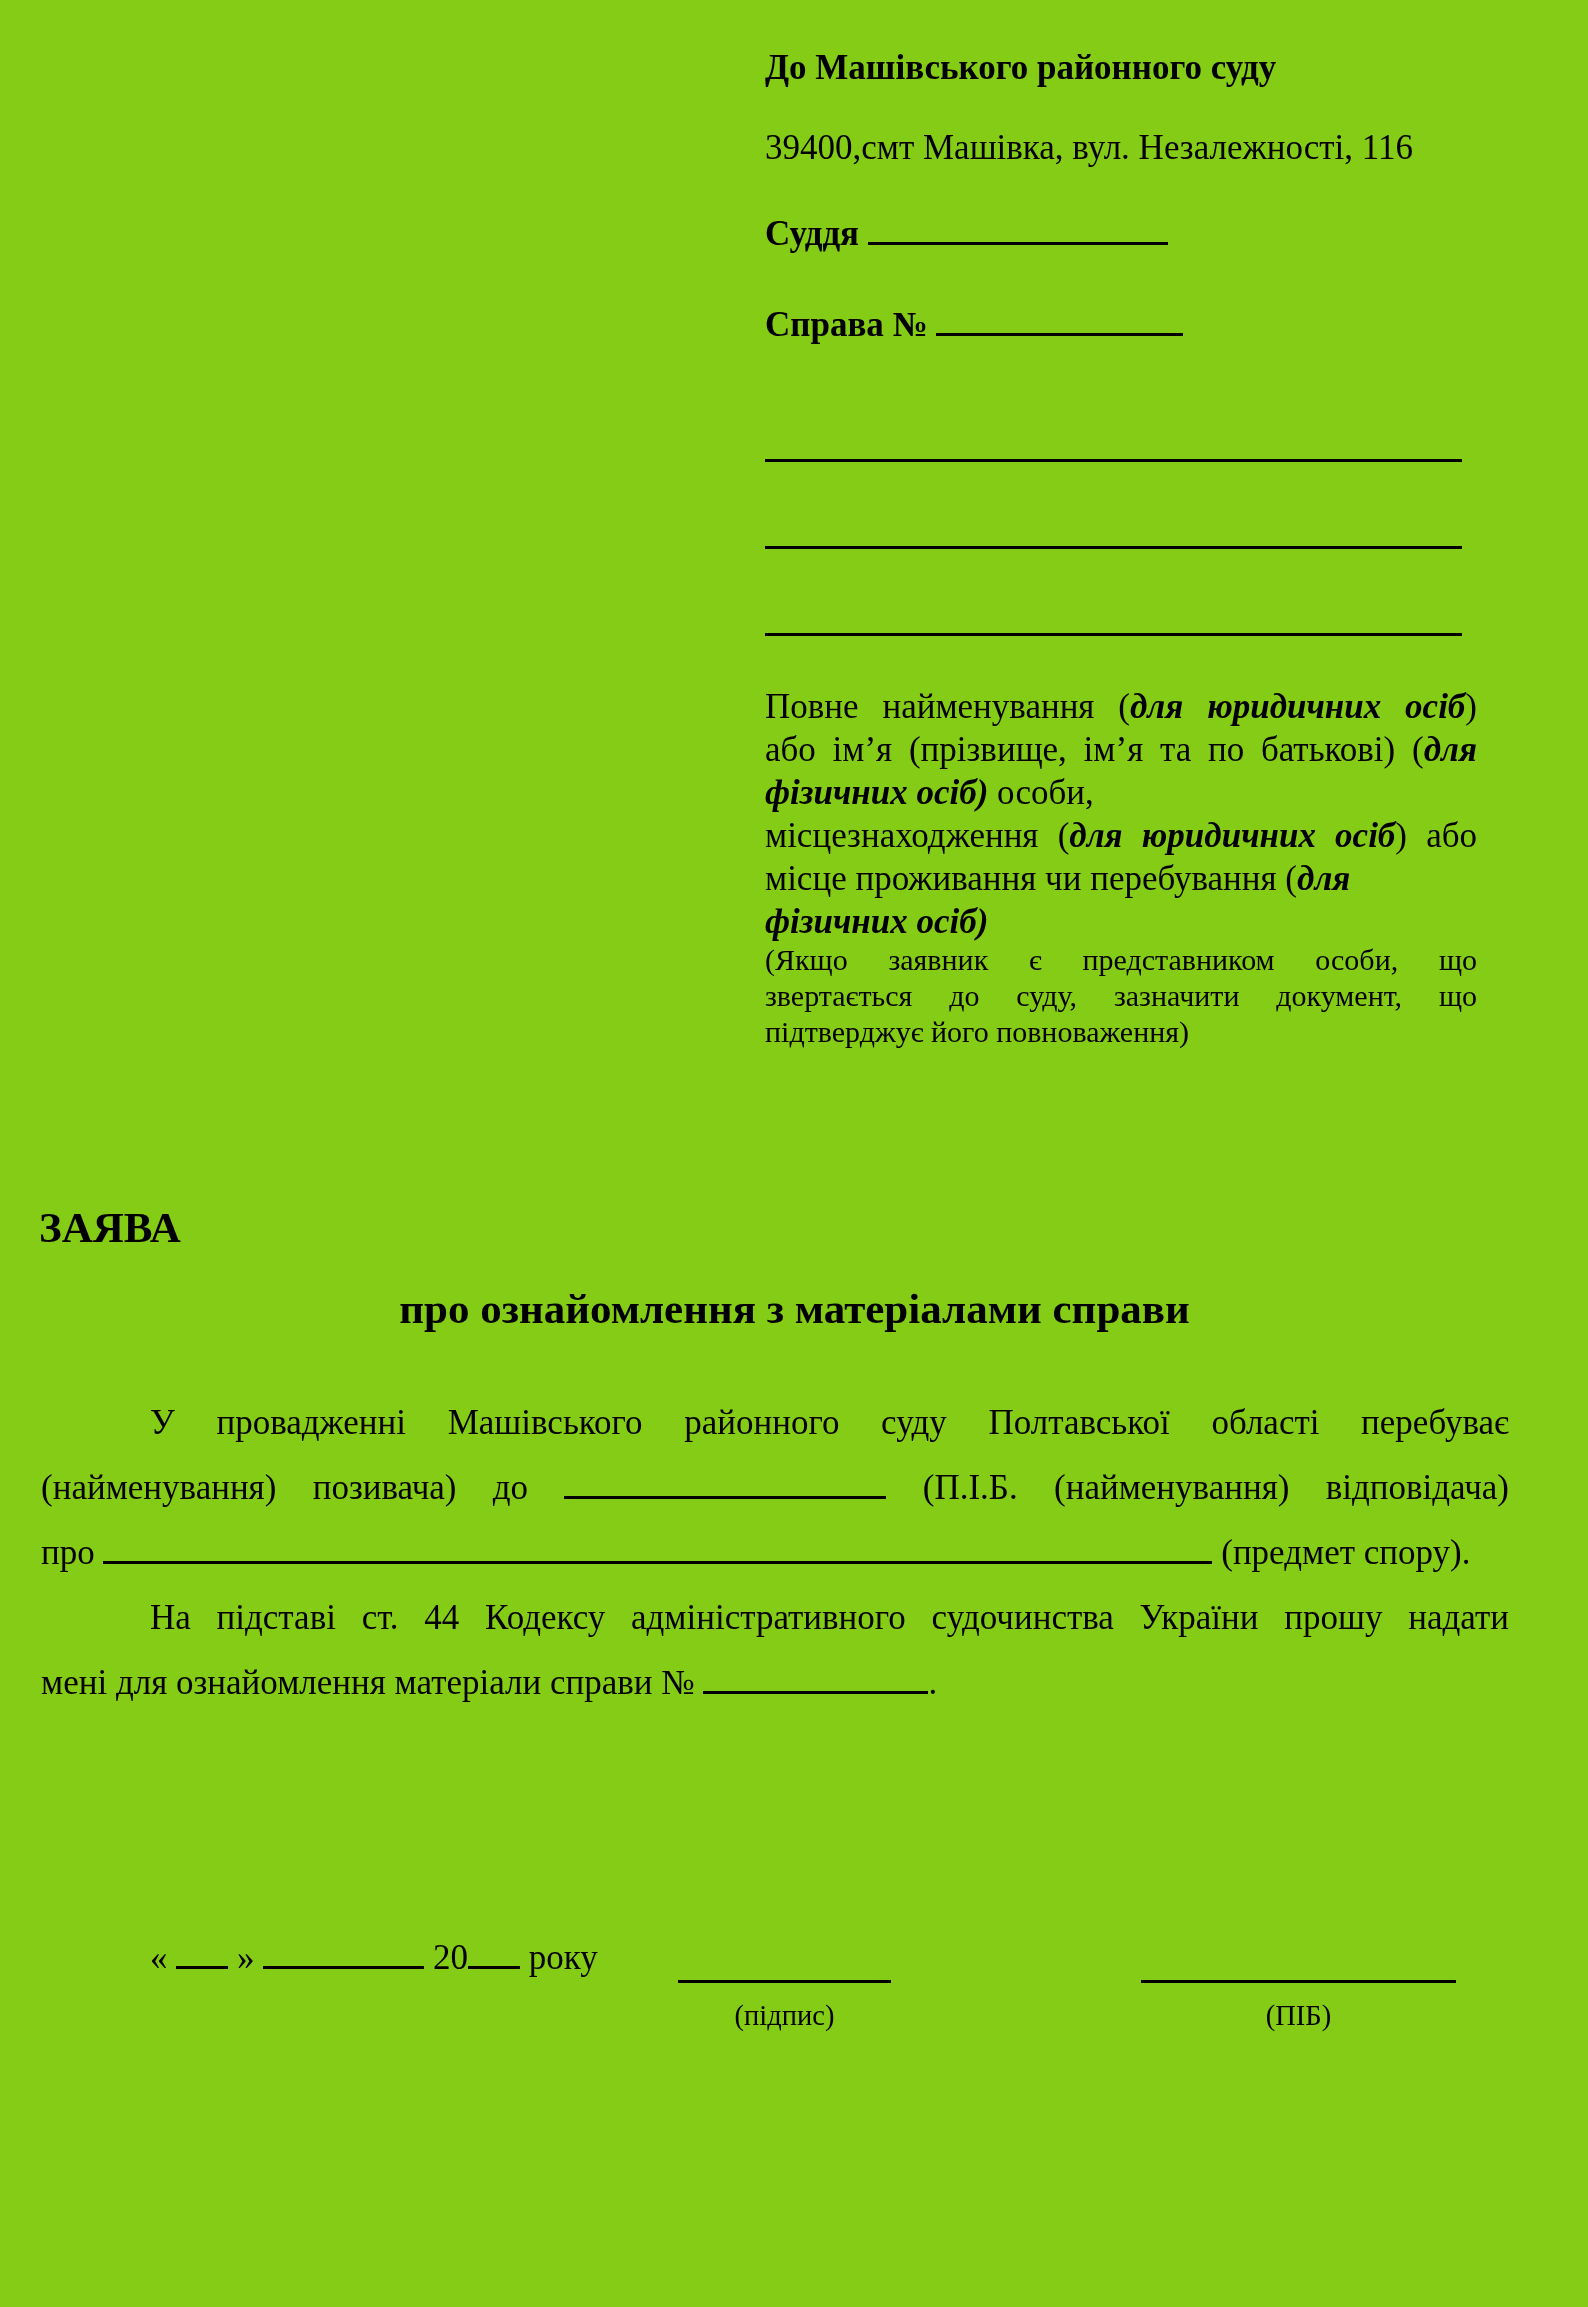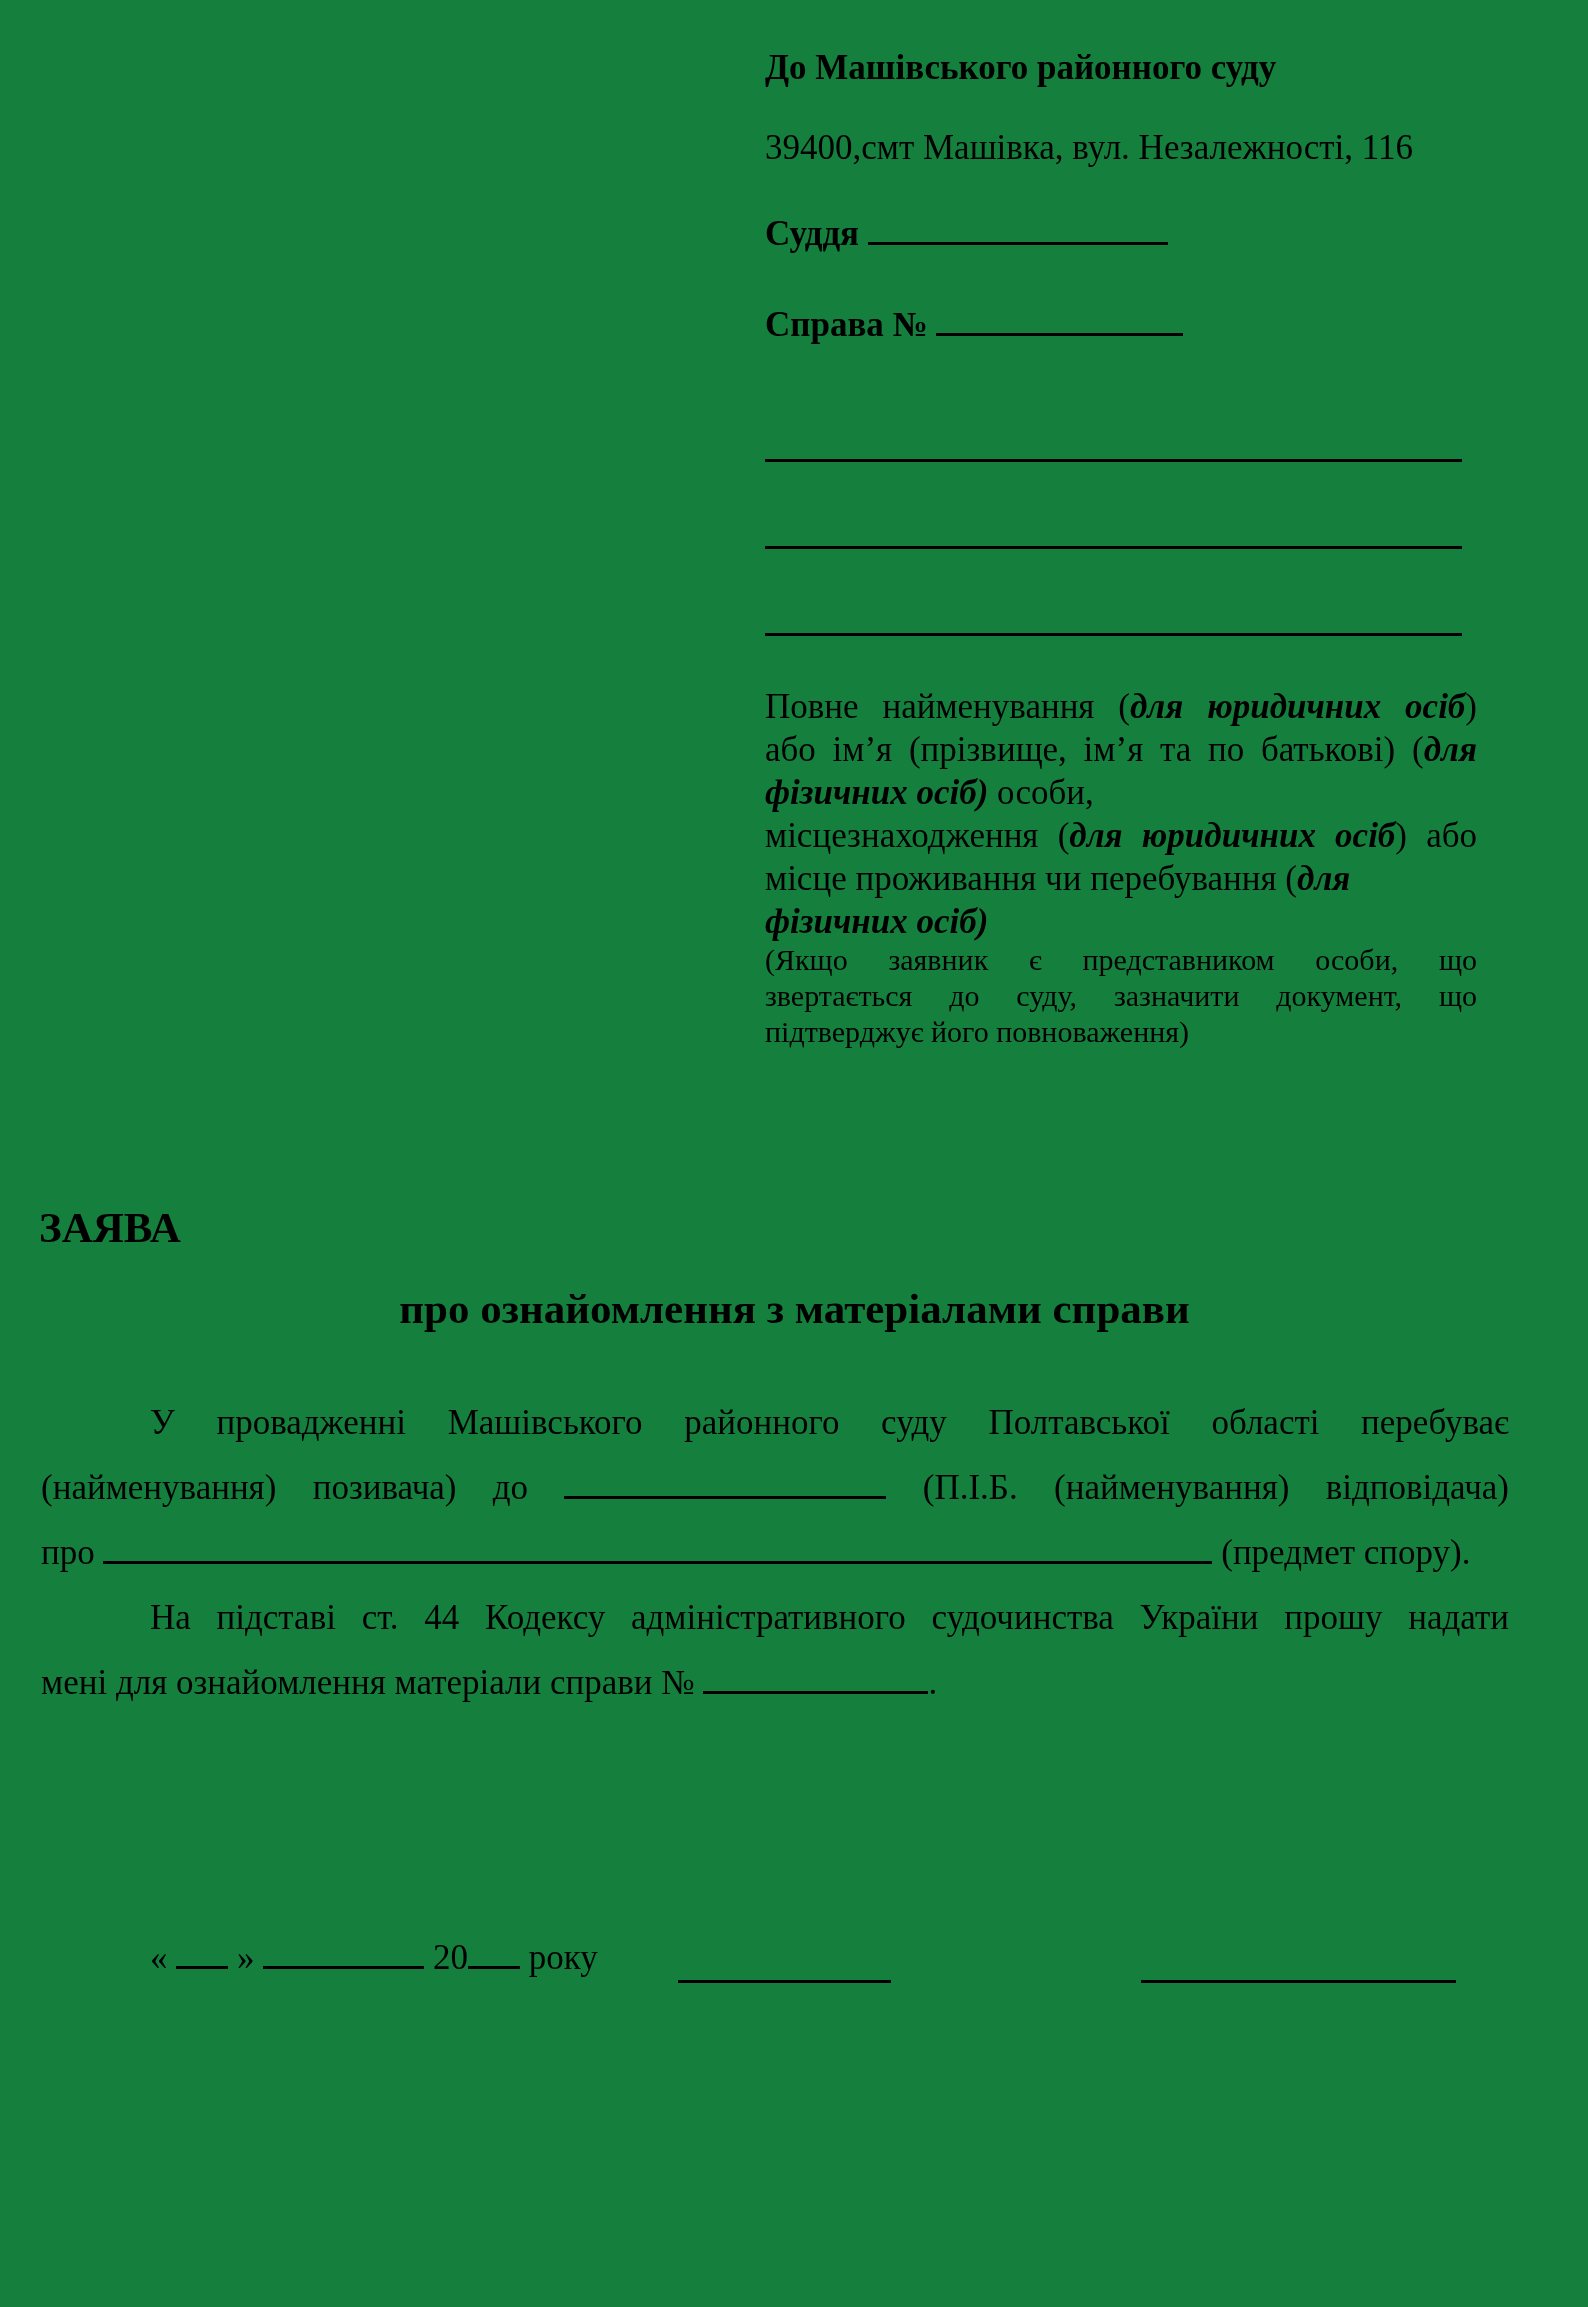--- a/index.html
+++ b/index.html
@@ -1,20 +1,20 @@
 <!DOCTYPE html>
 <html style="font-size:12px"><head>
 <meta charset="utf-8">
 <style>
   html,body { margin:0; padding:0; background:#888; }
   .page {
     position: relative;
     width: 1589px;
     height: 2307px;
-    background: #15803d;
+    background: #84cc16;
     color: #000000;
     font-family: "Liberation Serif", "DejaVu Serif", serif;
     font-size: 35px;
     overflow: hidden;
   }
   
   .hdr {
     position: absolute;
     left: 765px; top: 46px;
     width: 719px;
@@ -163,15 +163,19 @@
       <div class="tline just" style="text-indent: 109px;"><span>На підставі ст. 44 Кодексу адміністративного судочинства України прошу надати</span></div>
       <div class="tline"><span>мені для ознайомлення матеріали справи № </span><span class="blank" style="width: 225px;"></span><span>.</span></div>
     </div>
 
   <div class="date-row">
     <span class="date-text"><span>« </span><span class="blank" style="width: 52px;"></span><span> » </span><span class="blank" style="width: 161px;"></span><span> 20</span><span class="blank" style="width: 52px;"></span><span> року</span></span>
     <span class="sig-line"></span>
     <span class="name-line"></span>
   </div>
 
+  <div class="captions">
+    <span class="cap-sig">(підпис)</span>
+    <span class="cap-name">(ПІБ)</span>
+  </div>
 
 </div>
 
 
 </body></html>

